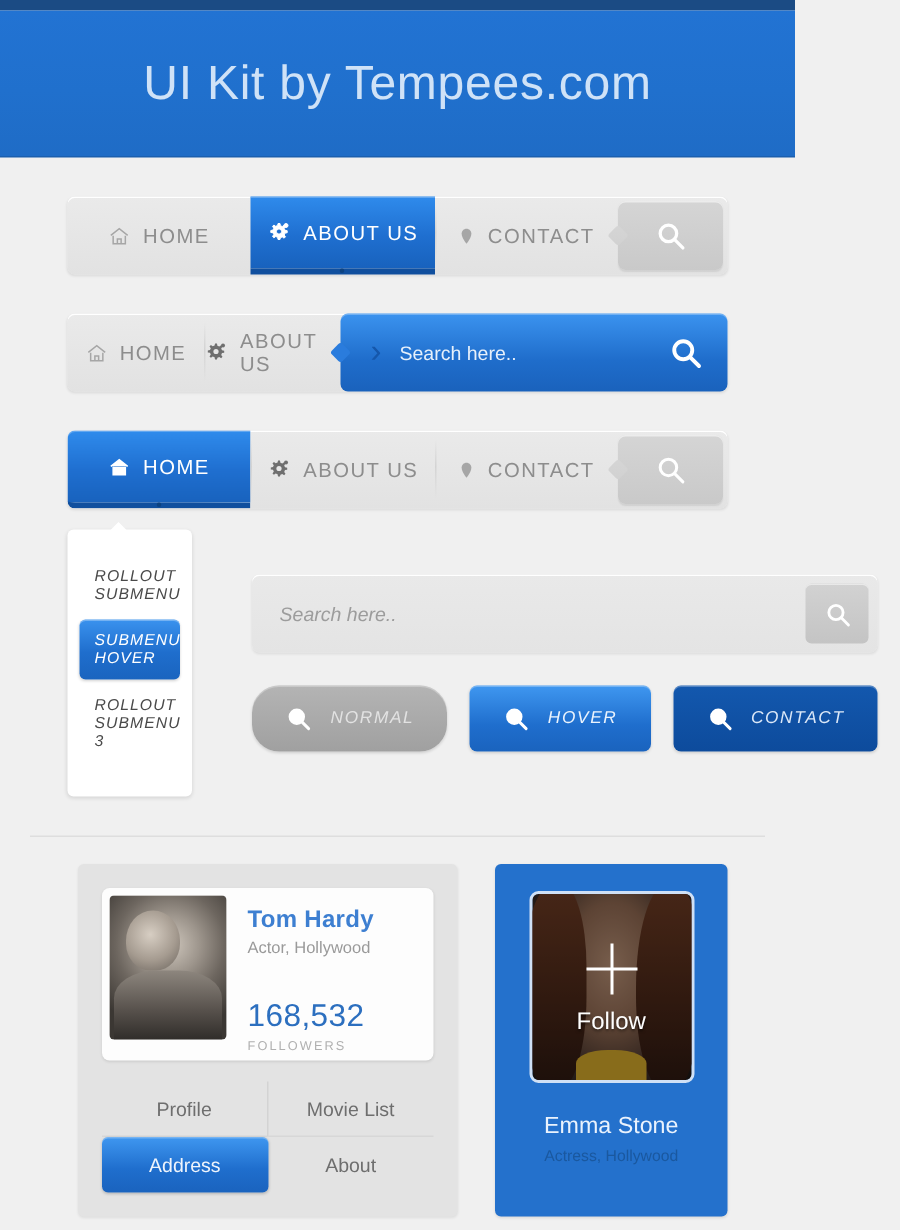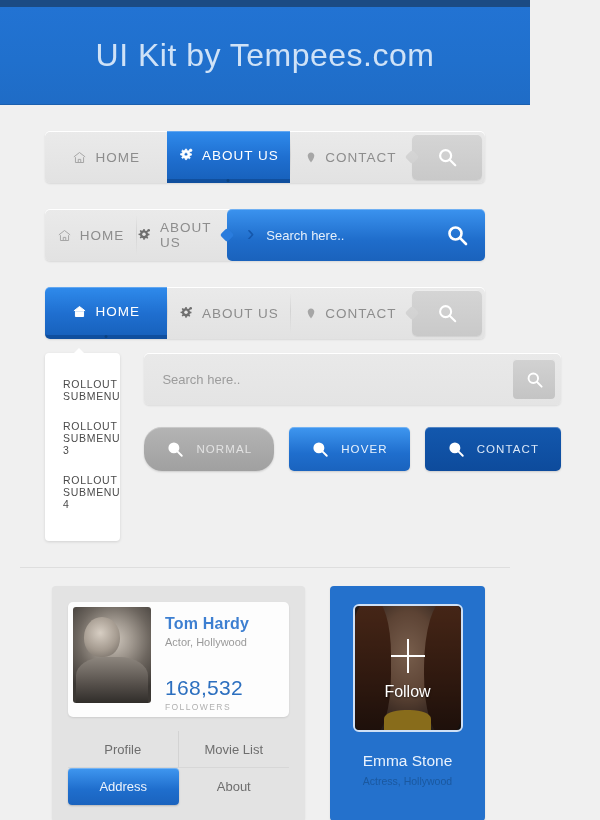--- a/index.html
+++ b/index.html
@@ -127,22 +127,23 @@
   .navsearch-expanded .placeholder {
     flex: 1;
     color: #e6f0fb;
     font-size: 13px;
   }
 
   
   .midrow {
     display: flex;
     padding: 14px 45px 0 45px;
-    gap: 24px;
-    align-items: flex-start;
+    gap: 40px;
+    align-items: center;
+    font-style: italic;
   }
   .submenu {
     position: relative;
     width: 158px;
     background: #ffffff;
     border-radius: 4px;
     padding: 16px 0 22px 0;
     box-shadow: 0 1px 3px rgba(0,0,0,.13);
   }
   .submenu::before {
@@ -479,22 +480,22 @@
           </svg>
         </span>
       </div>
     </div>
   </div>
 
   <div class="midrow">
 
     <div class="submenu">
       <div class="submenu-item">ROLLOUT SUBMENU</div>
+      <div class="submenu-item hover">SUBMENU HOVER</div>
       <div class="submenu-item">ROLLOUT SUBMENU 3</div>
-      <div class="submenu-item">ROLLOUT SUBMENU 4</div>
     </div>
 
     <div class="rightcol">
       <div class="searchbox">
         <span class="placeholder">Search here..</span>
         <span class="searchbox-btn">
           <span class="icon">
             <svg width="19" height="19" viewBox="0 0 24 24" fill="none" stroke="#ffffff" stroke-width="2.4">
               <circle cx="10.5" cy="10.5" r="6"></circle>
                 <path d="M15.2 15.2 L21 21" stroke-linecap="round"></path>

